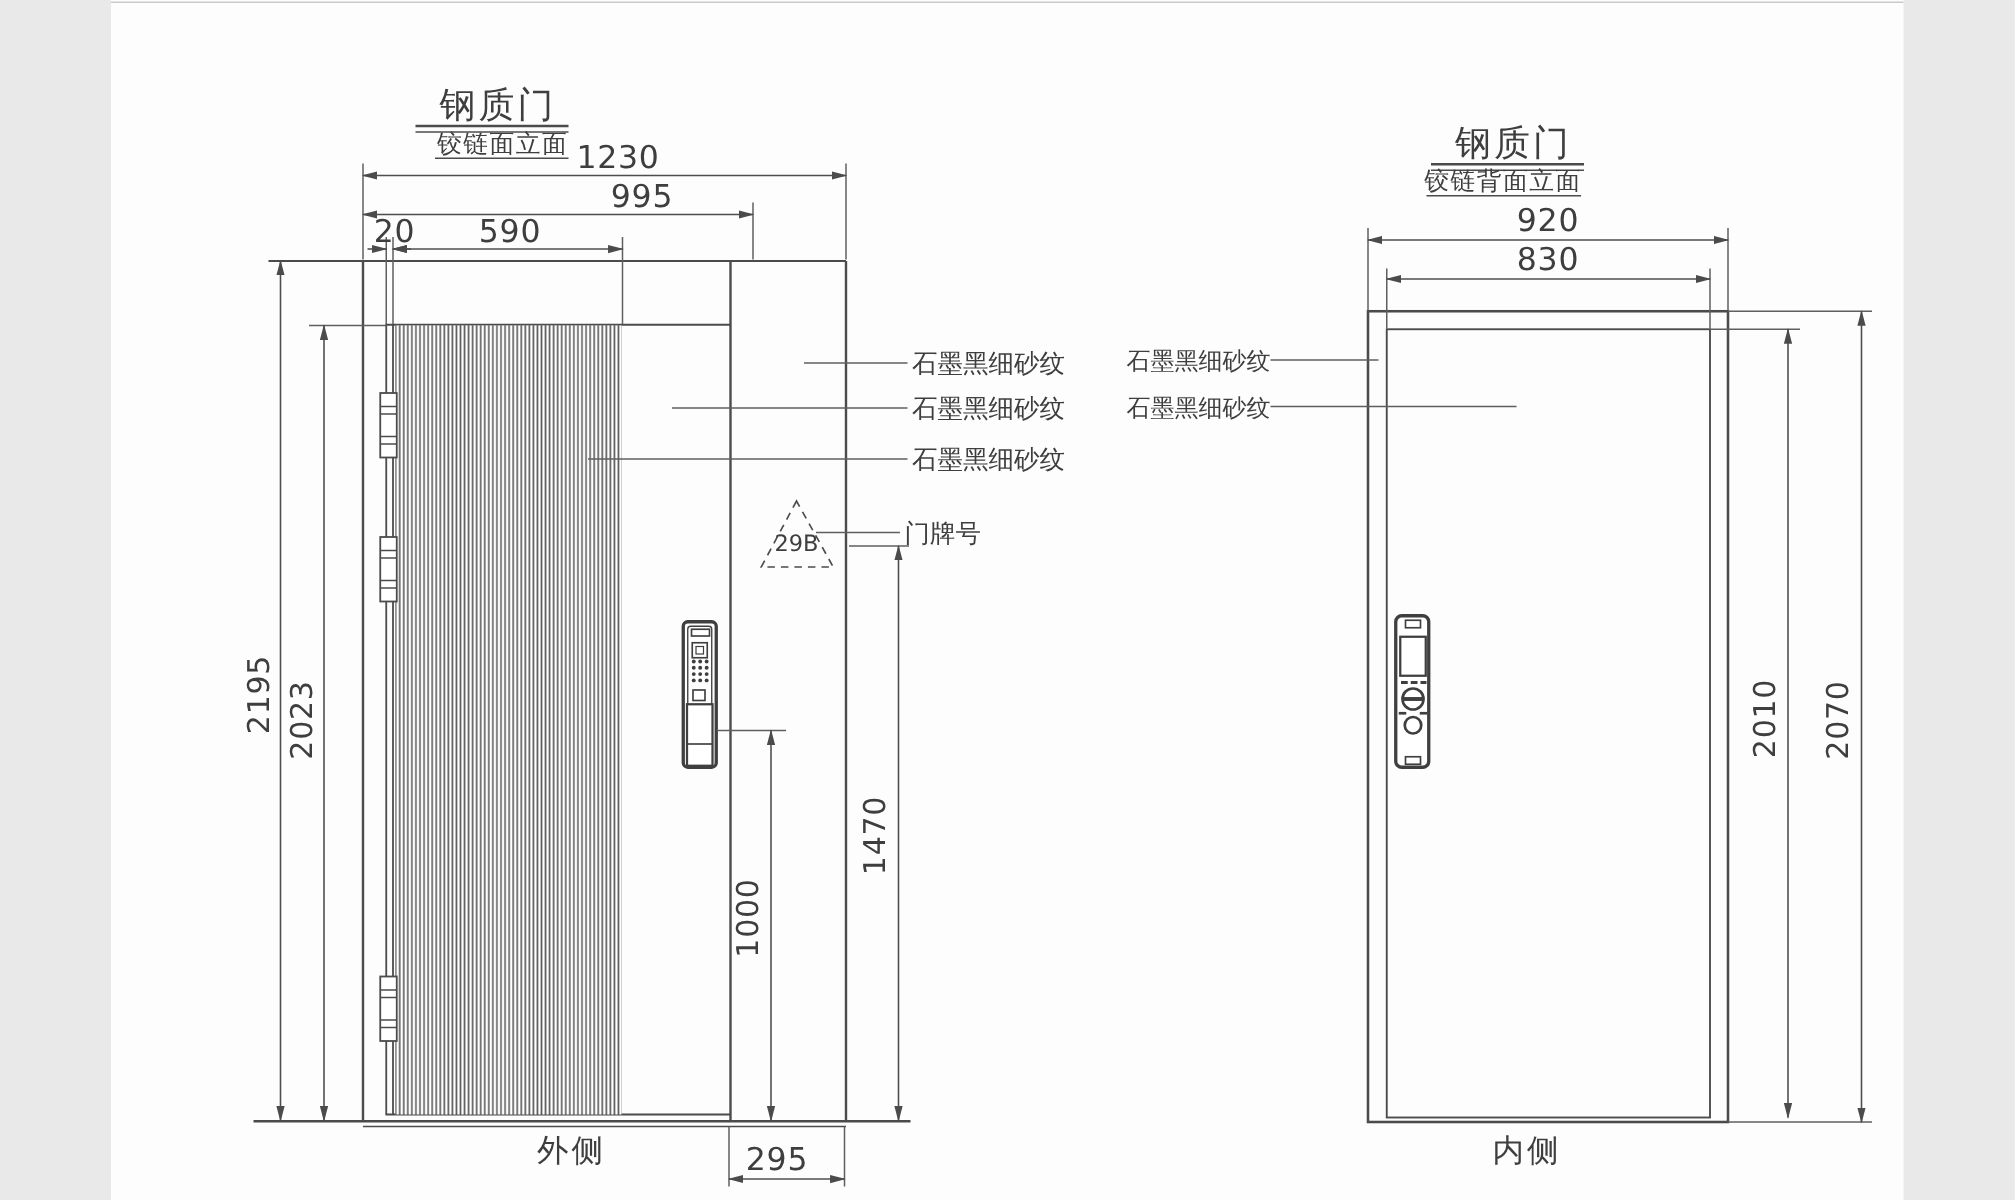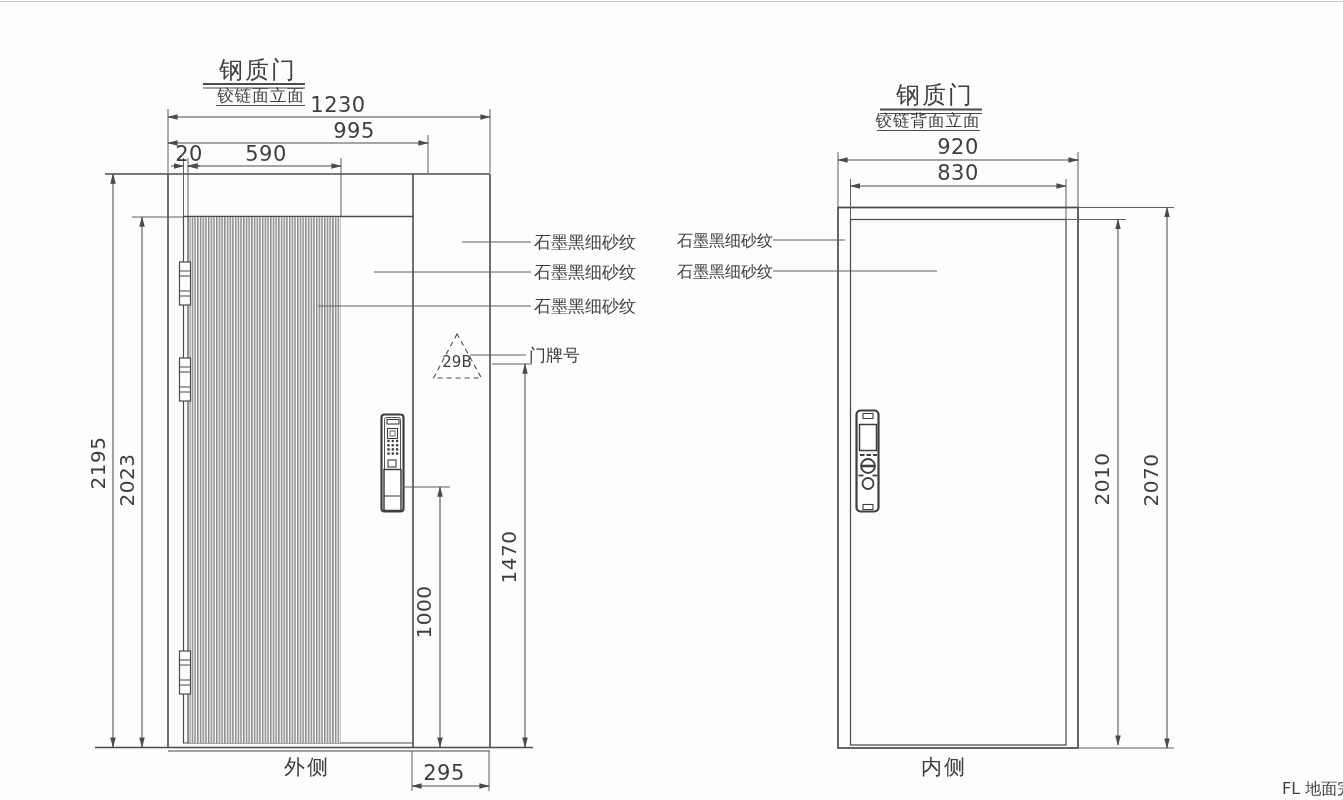--- a/index.html
+++ b/index.html
@@ -1,17 +1,17 @@
 <!DOCTYPE html>
 <html><head>
 <meta charset="utf-8">
 <style>
   html,body{margin:0;padding:0;background:#e9e9e9;}
   .stage{
-    position:relative;width:1343px;height:800px;margin:0 auto;
+    position:relative;width:1195px;height:800px;margin:0 auto;
     background:#fdfdfd;overflow:hidden;
     font-family:"DejaVu Sans","Liberation Sans",sans-serif;
   }
   svg{position:absolute;left:0;top:0;}
   .ln{stroke:#4b4b4b;fill:none;}
   .thin{stroke:#5f5f5f;stroke-width:1;fill:none;}
   .dim{stroke:#4e4e4e;stroke-width:1.05;fill:none;}
   .t{fill:#3e3e3e;font-family:"DejaVu Sans","Liberation Sans",sans-serif;}
   .num{font-size:21px;letter-spacing:.5px;}
   .numv{font-size:20px;letter-spacing:.5px;}

